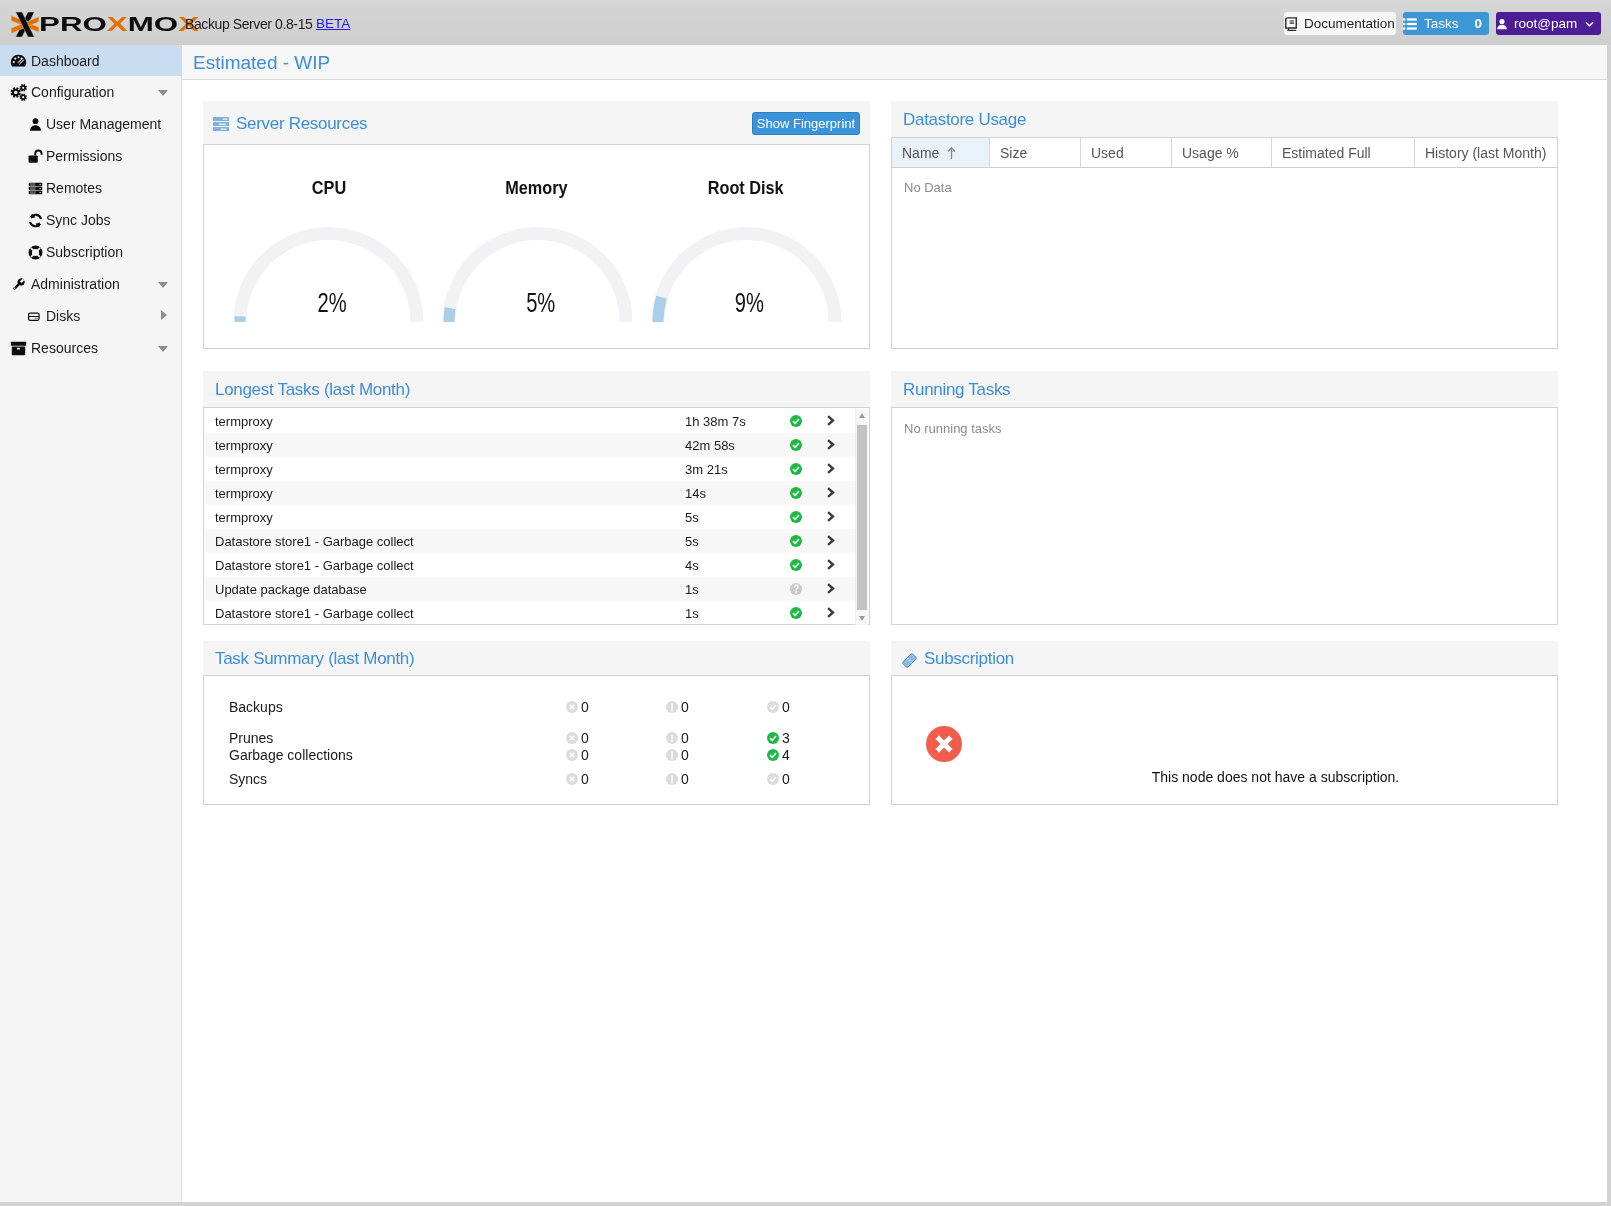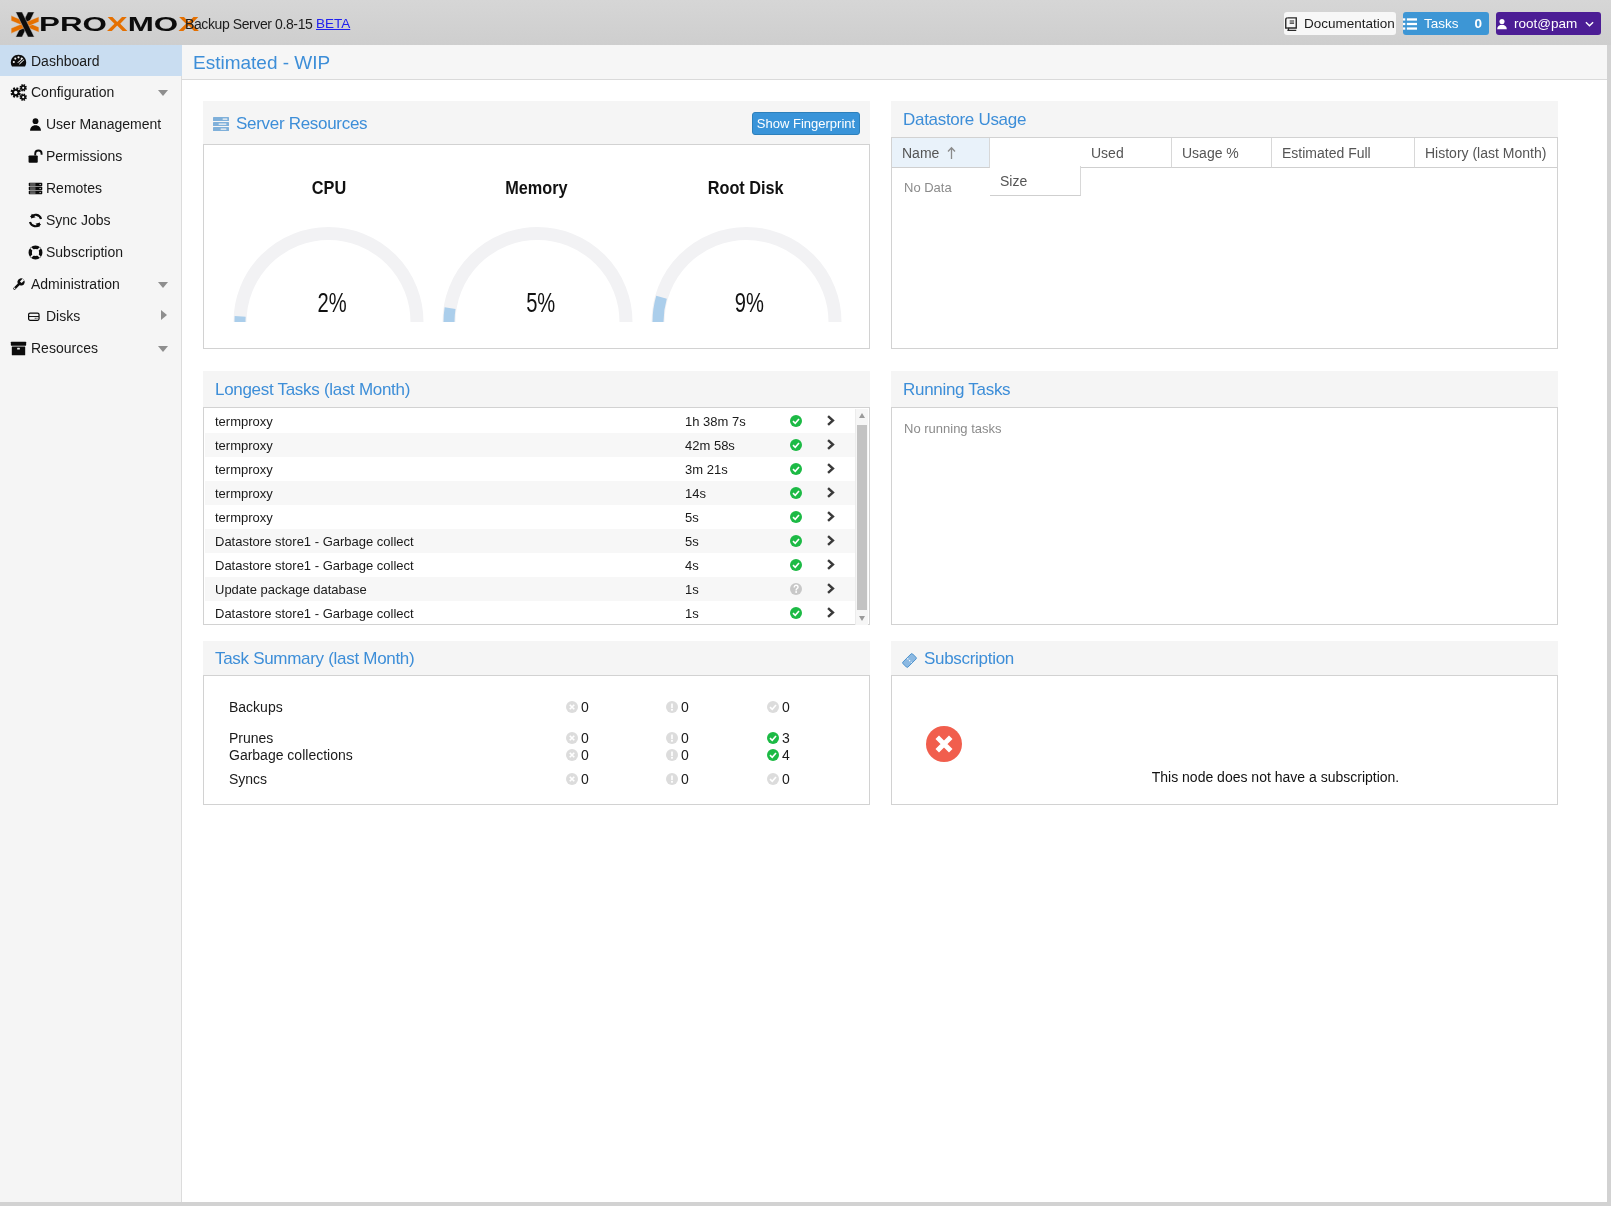--- a/index.html
+++ b/index.html
@@ -366,21 +366,21 @@
   </div>
 
   <div class="panel" id="p2">
     <div class="phead">
         <div class="ptitle">Datastore Usage</div>
       </div>
     <div class="pbody">
       <div class="th" style="left:0px; width:98px; background:#e9f2fa;">Name<svg width="11" height="14" viewBox="0 0 11 14" style="margin-left:7px">
             <path d="M5.5 13 V2 M2 5.5 L5.5 1.8 L9 5.5" stroke="#8a8a8a" stroke-width="1.3" fill="none"></path>
           </svg></div>
-      <div class="th" style="left:98px; width:91px;margin-top:28px;">Size</div>
+      <div class="th" style="left:98px; width:91px;">Size</div>
       <div class="th" style="left:189px; width:91px;">Used</div>
       <div class="th" style="left:280px; width:100px;">Usage %</div>
       <div class="th" style="left:380px; width:143px;">Estimated Full</div>
       <div class="th" style="left:523px; width:142px; border-right:none;">History (last Month)</div>
       <div id="nodata">No Data</div>
     </div>
   </div>
 
   <div class="panel" id="p3">
     <div class="phead">

